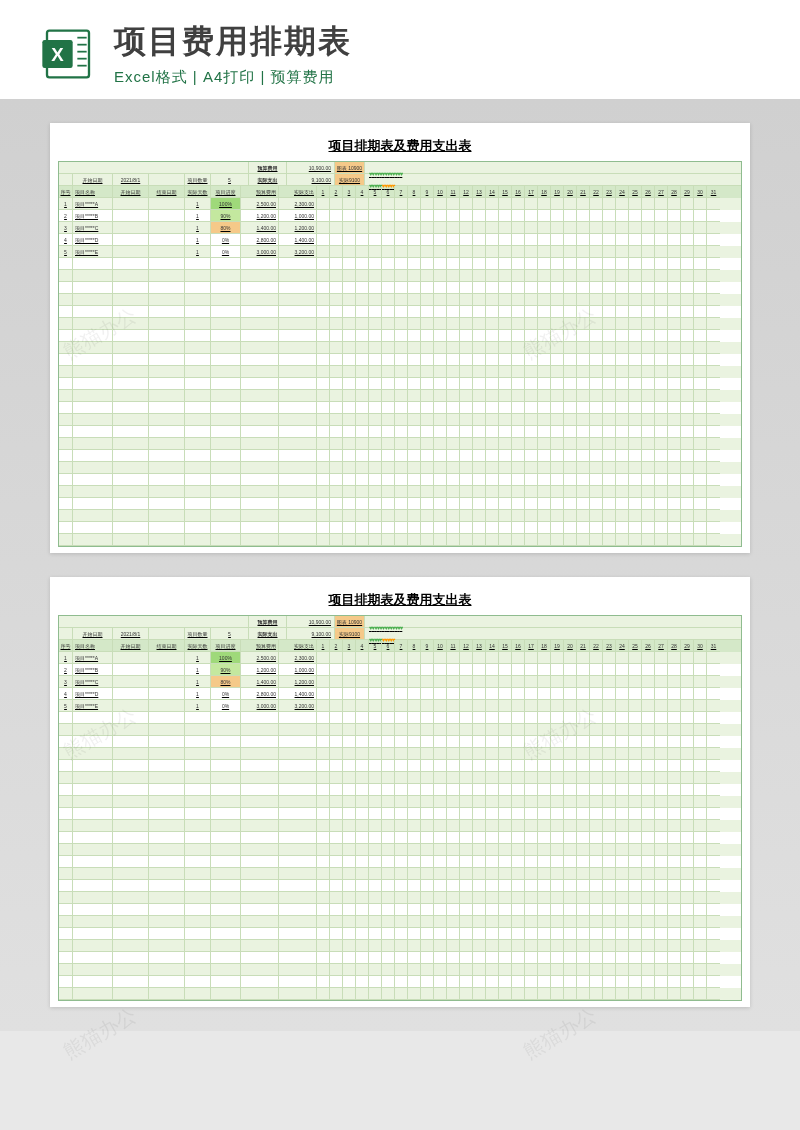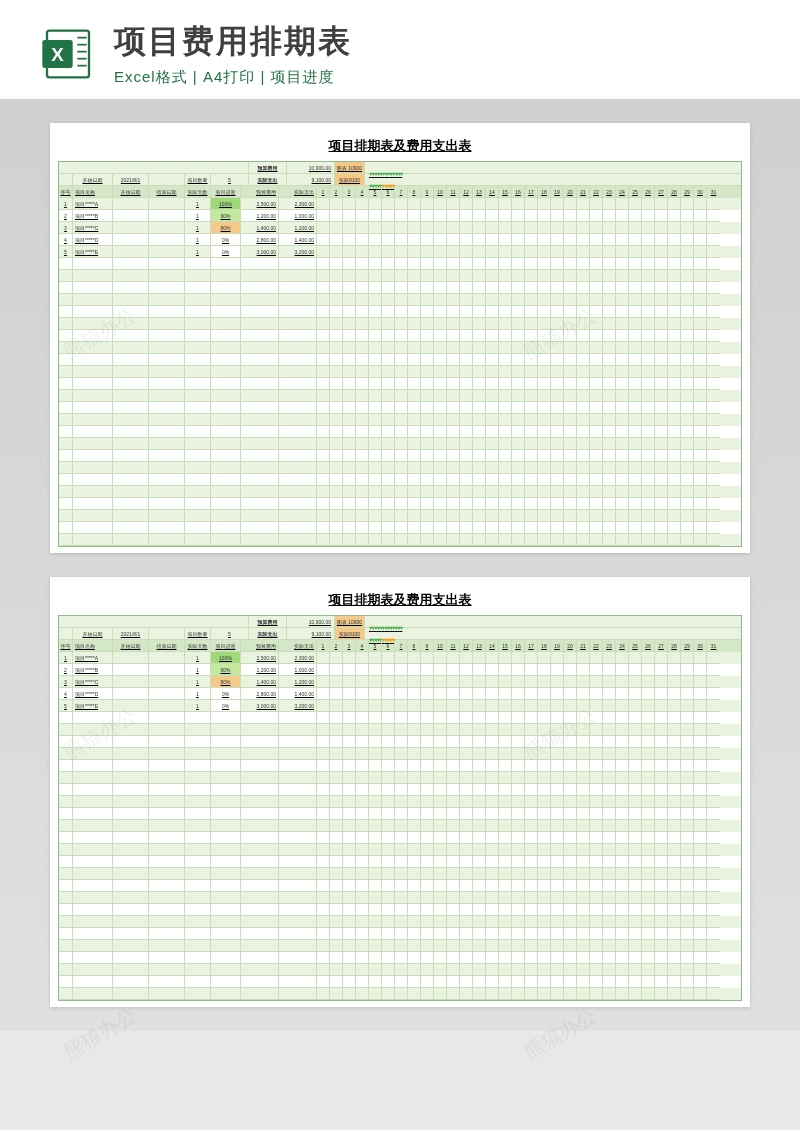--- a/index.html
+++ b/index.html
@@ -44,21 +44,21 @@
         <text x="15" y="30" font-size="16" font-weight="bold" fill="#fff" text-anchor="middle">X</text>
         <line x1="32" y1="10" x2="40" y2="10" stroke="#217346" stroke-width="1.5"></line>
         <line x1="32" y1="16" x2="40" y2="16" stroke="#217346" stroke-width="1.5"></line>
         <line x1="32" y1="22" x2="40" y2="22" stroke="#217346" stroke-width="1.5"></line>
         <line x1="32" y1="28" x2="40" y2="28" stroke="#217346" stroke-width="1.5"></line>
         <line x1="32" y1="34" x2="40" y2="34" stroke="#217346" stroke-width="1.5"></line>
       </svg>
   </div>
   <div class="header-text">
     <div class="main-title">项目费用排期表</div>
-    <div class="sub-title">Excel格式 | A4打印 | 项目进度</div>
+    <div class="sub-title">Excel格式 | A4打印 | 预算费用</div>
   </div>
 </div>
 
 <div class="body-area">
   <div class="sheet" id="sheet-1">
       <div class="sheet-title">项目排期表及费用支出表</div>
       <div class="grid">
         <div class="summary-row">
           <div class="spacer"></div>
           <div class="cell lbl">预算费用</div>

